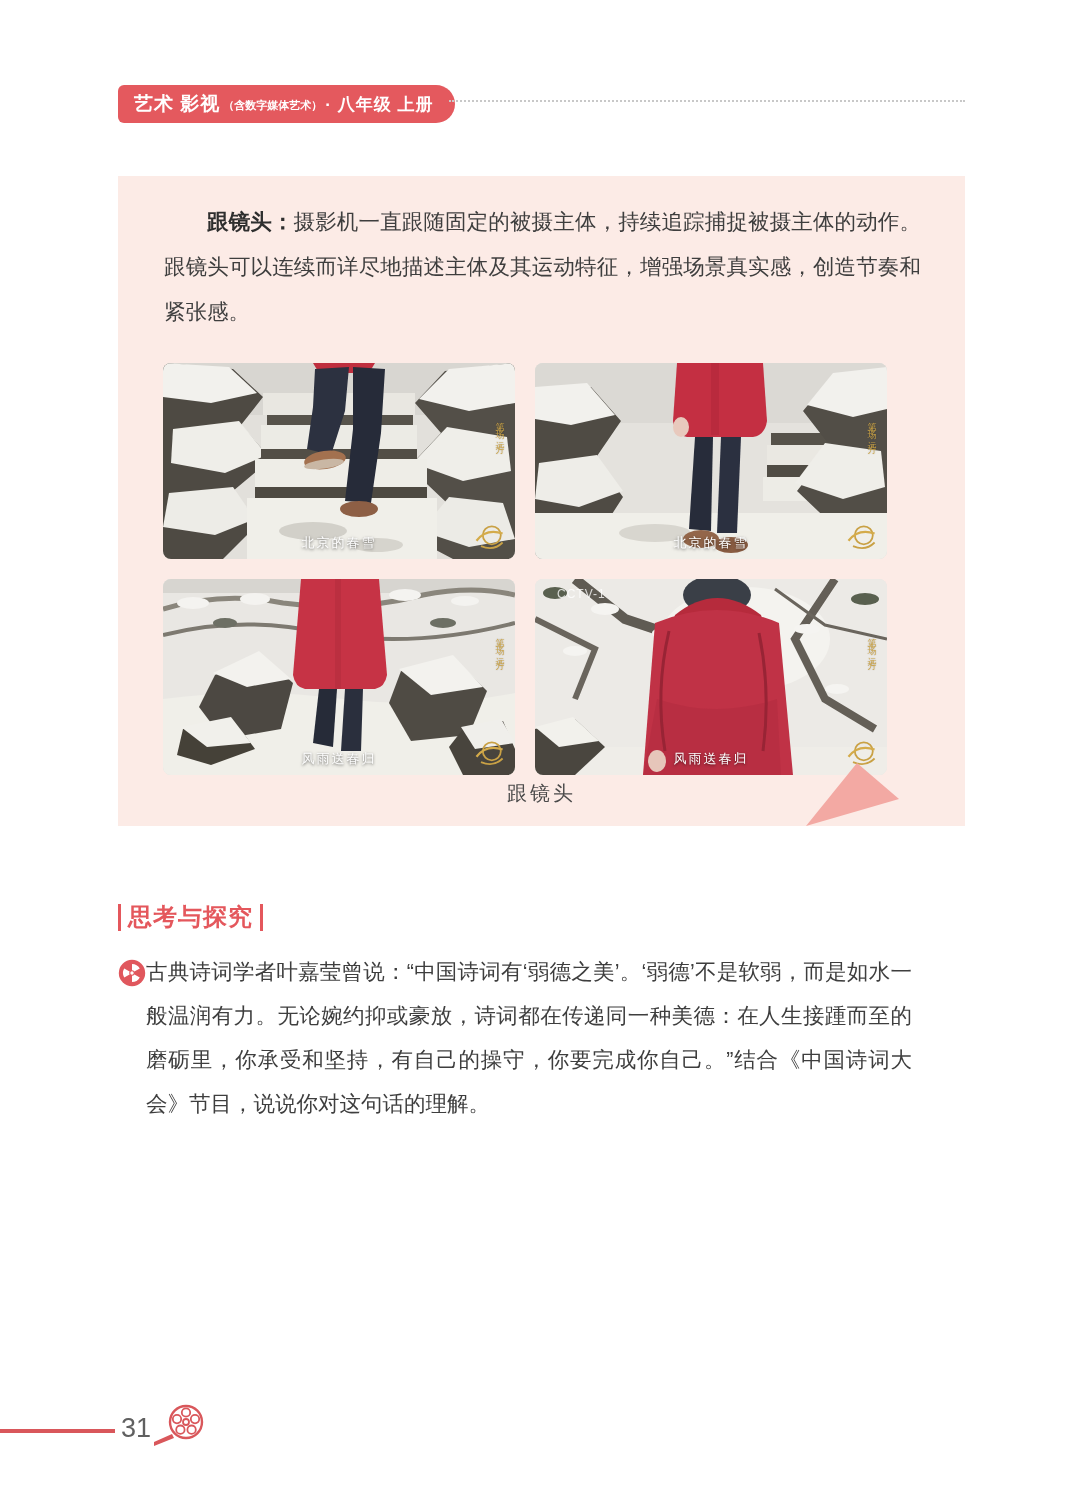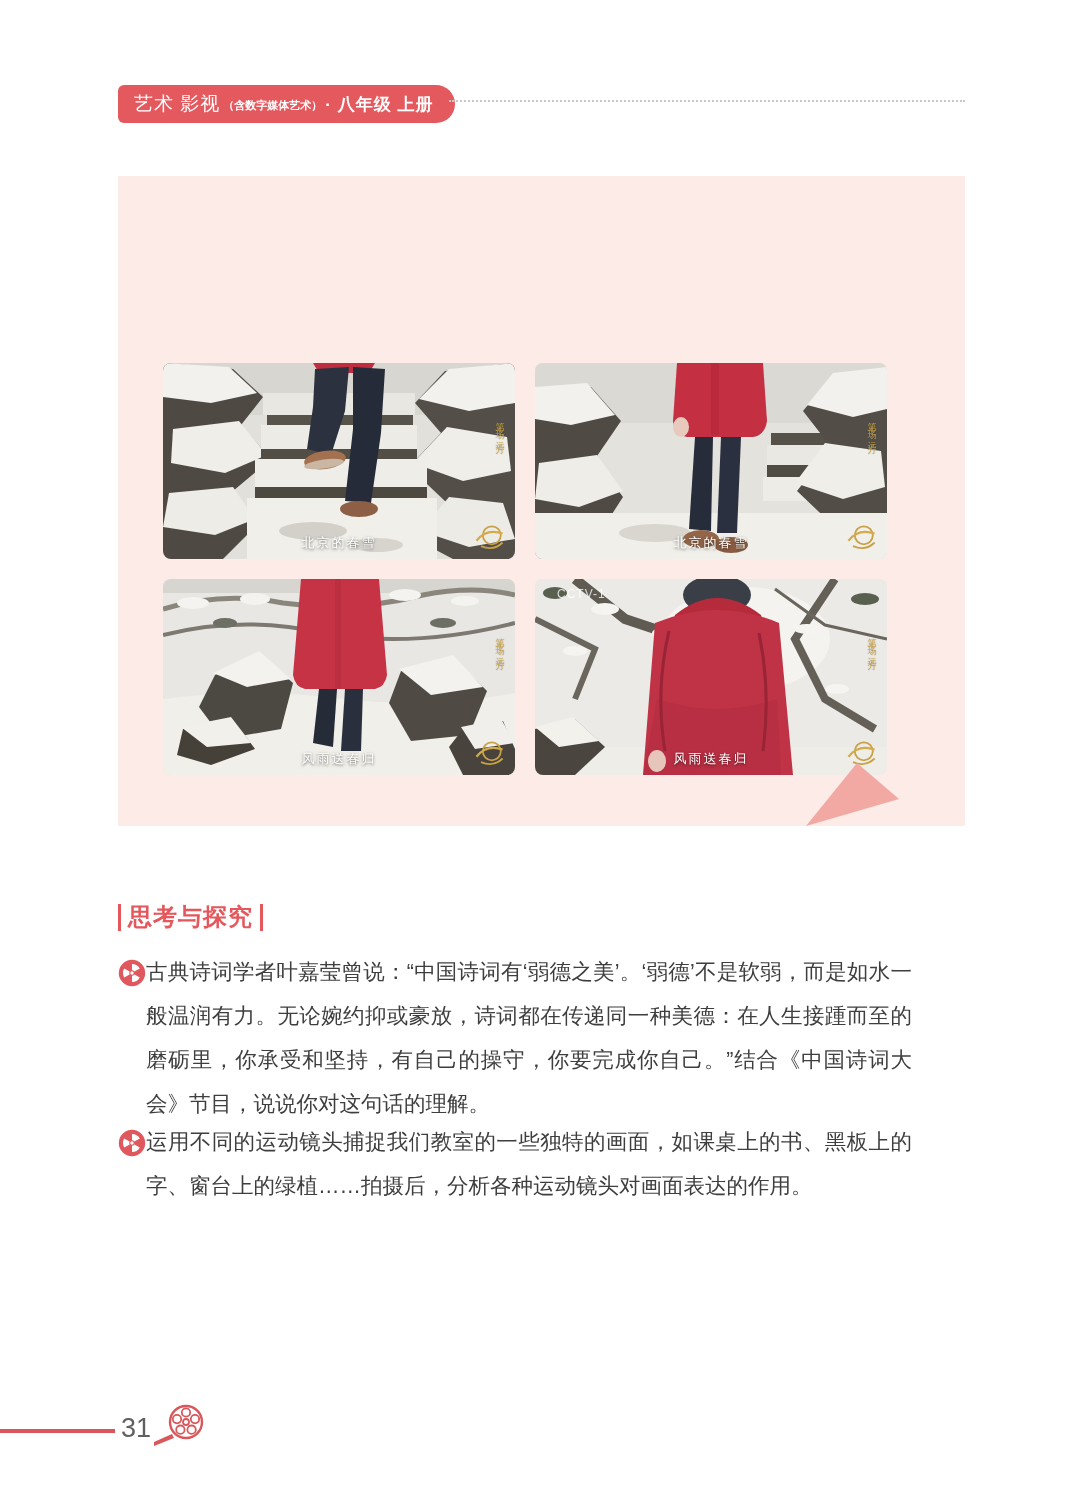--- a/index.html
+++ b/index.html
@@ -3,21 +3,21 @@
 <meta charset="utf-8">
 <style>
   html,body{margin:0;padding:0;background:#fff;}
   .page{position:relative;width:1082px;height:1508px;background:#ffffff;overflow:hidden;
         font-family:"Liberation Sans",sans-serif;color:#3e3e3e;}
 
   
   .banner{position:absolute;left:118px;top:85px;height:38px;background:#e4595e;
           border-radius:6px 19px 19px 6px;color:#fff;display:flex;align-items:center;
           padding:0 22px 0 16px;white-space:nowrap;}
-  .banner .main{font-size:19px;font-weight:400;letter-spacing:1px;}
+  .banner .main{font-size:19px;font-weight:700;letter-spacing:1px;}
   .banner .sub{font-size:11px;font-weight:600;margin:2px 3px 0 3px;}
   .banner .tail{font-size:17px;font-weight:700;letter-spacing:1px;}
   .dotted{position:absolute;left:449px;top:100px;width:516px;height:0;
           border-top:2px dotted #c8c8c8;}
 
   
   .concept-box{position:absolute;left:118px;top:176px;width:847px;height:650px;
                background:#fcebe6;}
   .concept-text{position:absolute;left:46px;right:44px;top:24px;font-size:21.5px;
                 line-height:45px;text-align:justify;color:#3e3e3e;}
@@ -67,20 +67,25 @@
 <div class="page">
 
   <div class="banner">
     <span class="main">艺术 影视</span>
     <span class="sub">（含数字媒体艺术）</span>
     <span class="tail">· 八年级  上册</span>
   </div>
   <div class="dotted"></div>
 
   <div class="concept-box">
+    <div class="concept-text">
+      <p>
+        <span class="term">跟镜头：</span><span>摄影机一直跟随固定的被摄主体，持续追踪捕捉被摄主体的动作。跟镜头可以连续而详尽地描述主体及其运动特征，增强场景真实感，创造节奏和紧张感。</span>
+      </p>
+    </div>
 
     <div class="stills-grid">
 
       <div class="still">
         <svg class="scene" viewBox="0 0 352 196" preserveAspectRatio="none">
           <rect width="352" height="196" fill="#e2e0db"></rect>
           <rect width="352" height="52" fill="#d8d6d1"></rect>
           <path d="M0,0 L70,6 L100,34 L78,62 L108,96 L70,128 L96,160 L60,196 L0,196 Z" fill="#4e4a43"></path>
           <path d="M0,0 L66,4 L94,30 L48,40 L0,34 Z" fill="#f2f1ed"></path>
           <path d="M10,66 L76,58 L104,92 L62,110 L8,100 Z" fill="#efeee9"></path>
@@ -214,20 +219,21 @@
         <div class="side-text">第十场 远方</div>
         <svg class="emblem" viewBox="0 0 40 34">
           <circle cx="22" cy="14" r="10" fill="none" stroke="#c9a145" stroke-width="2"></circle>
           <path d="M5,20 q11,-14 29,-8" stroke="#d4ab4a" stroke-width="2.5" fill="none"></path>
           <path d="M10,26 q14,6 24,-4" stroke="#c9a145" stroke-width="2" fill="none"></path>
         </svg>
         <div class="subtitle">风雨送春归</div>
       </div>
     </div>
 
+    <div class="box-caption">跟镜头</div>
 
     <svg class="corner-triangle" viewBox="0 0 116 70">
       <polygon points="12,70 63,7 105,43" fill="#f3a9a3"></polygon>
     </svg>
   </div>
 
   <div class="section-heading">
     <span class="bar"></span>
     <span class="label">思考与探究</span>
     <span class="bar"></span>
@@ -243,36 +249,20 @@
           </g>
         <g transform="rotate(240 14 14)">
             <path d="M14,5 a9,9 0 0 1 7.8,4.5 l-5.4,3.1 a2.8,2.8 0 0 0 -2.4,-1.4 Z"></path>
           </g>
         <circle cx="14" cy="14" r="1.7"></circle>
       </g>
     </svg>
     <div class="qa-text">古典诗词学者叶嘉莹曾说：“中国诗词有‘弱德之美’。‘弱德’不是软弱，而是如水一般温润有力。无论婉约抑或豪放，诗词都在传递同一种美德：在人生接踵而至的磨砺里，你承受和坚持，有自己的操守，你要完成你自己。”结合《中国诗词大会》节目，说说你对这句话的理解。</div>
   </div>
 
-  <div class="qa-item qa2">
-    <svg class="reel-dot" viewBox="0 0 28 28">
-      <circle cx="14" cy="14" r="13.2" fill="#e0575d"></circle>
-      <g fill="#ffffff">
-        <path d="M14,5 a9,9 0 0 1 7.8,4.5 l-5.4,3.1 a2.8,2.8 0 0 0 -2.4,-1.4 Z"></path>
-        <g transform="rotate(120 14 14)">
-            <path d="M14,5 a9,9 0 0 1 7.8,4.5 l-5.4,3.1 a2.8,2.8 0 0 0 -2.4,-1.4 Z"></path>
-          </g>
-        <g transform="rotate(240 14 14)">
-            <path d="M14,5 a9,9 0 0 1 7.8,4.5 l-5.4,3.1 a2.8,2.8 0 0 0 -2.4,-1.4 Z"></path>
-          </g>
-        <circle cx="14" cy="14" r="1.7"></circle>
-      </g>
-    </svg>
-    <div class="qa-text">运用不同的运动镜头捕捉我们教室的一些独特的画面，如课桌上的书、黑板上的字、窗台上的绿植……拍摄后，分析各种运动镜头对画面表达的作用。</div>
-  </div>
 
   <div class="footer-line"></div>
   <div class="page-number">31</div>
   <svg class="footer-reel" viewBox="0 0 60 52">
     <circle cx="34" cy="21" r="16" fill="#ffffff" stroke="#d9575b" stroke-width="2.4"></circle>
     <circle cx="34" cy="21" r="3" fill="none" stroke="#d9575b" stroke-width="1.8"></circle>
     <circle cx="34" cy="11.5" r="4.2" fill="none" stroke="#d9575b" stroke-width="1.8"></circle>
     <circle cx="25" cy="18.1" r="4.2" fill="none" stroke="#d9575b" stroke-width="1.8"></circle>
     <circle cx="28.4" cy="28.7" r="4.2" fill="none" stroke="#d9575b" stroke-width="1.8"></circle>
     <circle cx="39.6" cy="28.7" r="4.2" fill="none" stroke="#d9575b" stroke-width="1.8"></circle>

